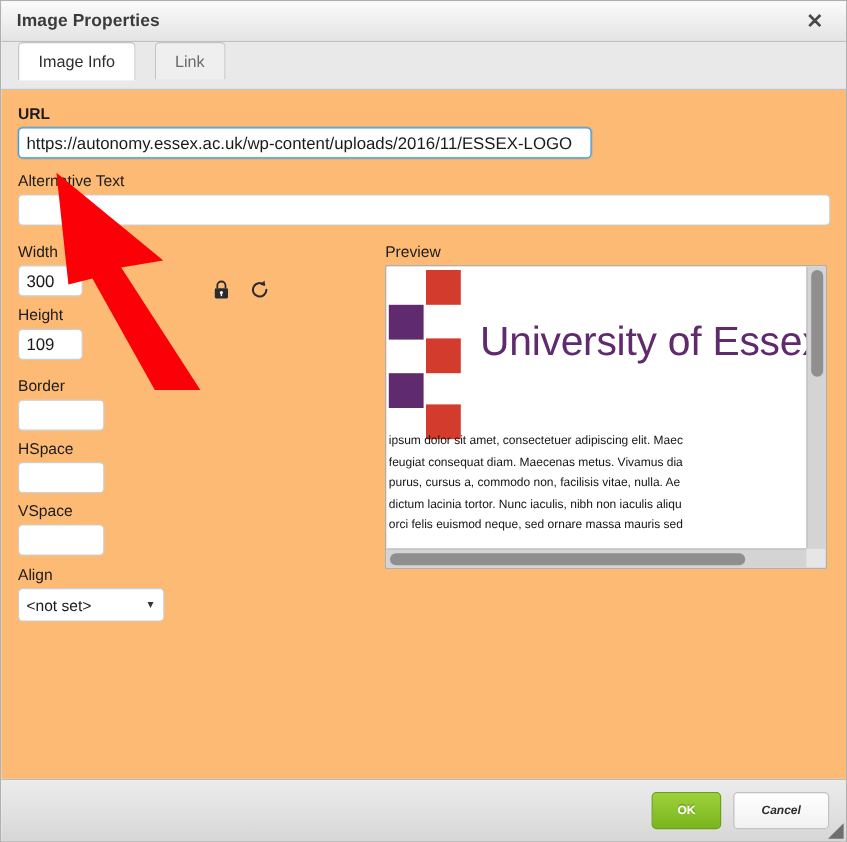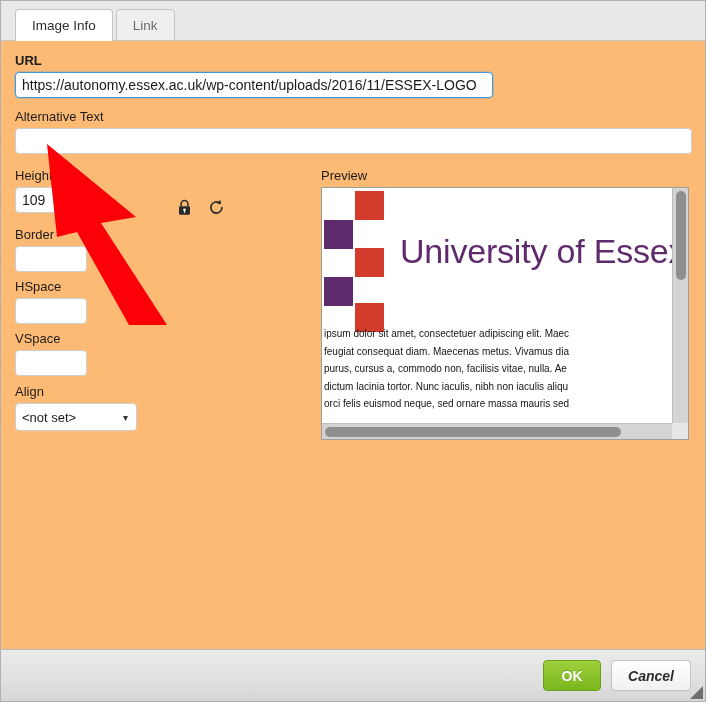--- a/index.html
+++ b/index.html
@@ -53,23 +53,22 @@
   }
 
   
   .tabstrip {
     position: relative;
     height: 40px;
     flex: 0 0 40px;
     background: #e9e9e9;
     border-bottom: 1px solid #c4c4c4;
     display: flex;
-    align-items: flex-end;
     padding-left: 14px;
-    gap: 3px;
+    gap: 16px;
   }
   .tab {
     height: 31px;
     padding: 0 16px;
     display: flex;
     align-items: center;
     font-size: 13.5px;
     border: 1px solid #c4c4c4;
     border-bottom: none;
     border-radius: 4px 4px 0 0;
@@ -284,21 +283,21 @@
     justify-content: flex-end;
     padding-right: 14px;
     gap: 10px;
     position: relative;
   }
   .btn {
     height: 31px;
     min-width: 60px;
     padding: 0 16px;
     border-radius: 4px;
-    font-size: 14px;
+    font-size: 10px;
     font-weight: bold;
     cursor: pointer;
     display: flex;
     align-items: center;
     justify-content: center;
     font-family: "Liberation Sans", sans-serif;
   }
   .btn-ok {
     background: linear-gradient(to bottom, #9ed13c 0%, #7ab51d 100%);
     border: 1px solid #6ba016;
@@ -329,20 +328,24 @@
     width: 706px; height: 702px;
     pointer-events: none;
     z-index: 50;
   }
 </style>
 </head>
 <body>
 
 <div class="dialog">
 
+  <div class="titlebar">
+    <div class="title-text">Image Properties</div>
+    <div class="close-btn">✕</div>
+  </div>
 
   <div class="tabstrip">
     <div class="tab active">Image Info</div>
     <div class="tab inactive">Link</div>
   </div>
 
   <div class="body">
 
     <div class="url-row">
       <label class="field-label bold">URL</label>
@@ -352,20 +355,24 @@
     <div class="alt-row">
       <label class="field-label">Alternative Text</label>
       <input id="alt-input" class="txt" type="text" value="" style="">
     </div>
 
     <div class="cols">
 
       <div class="col-left">
 
         <div class="dim-block">
+          <div class="dim-field">
+            <label class="field-label">Width</label>
+            <input class="txt small-txt" type="text" value="300" style="">
+          </div>
           <div class="dim-field">
             <label class="field-label">Height</label>
             <input class="txt small-txt" type="text" value="109" style="">
           </div>
 
           <div class="lock-reset">
             <div class="icon-btn">
               <svg width="15" height="17" viewBox="0 0 15 17" aria-hidden="true">
                 <path d="M4.1 7.3V5.0a3.4 3.4 0 0 1 6.8 0v2.3" fill="none" stroke="#2b2b2b" stroke-width="1.5"></path>
                 <rect x="2.0" y="7.3" width="11" height="8.4" rx="1.1" fill="#2b2b2b"></rect>

